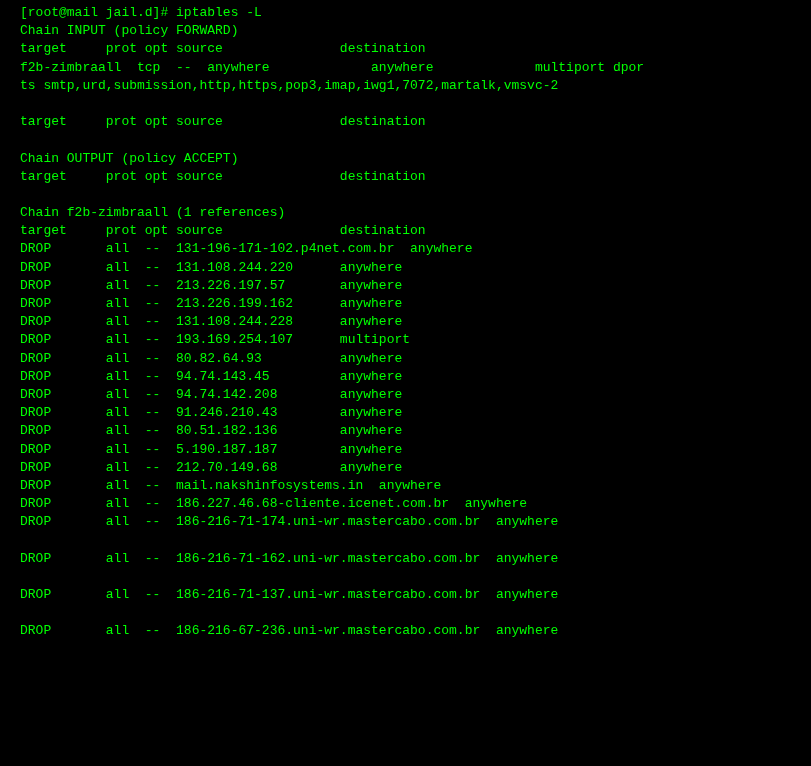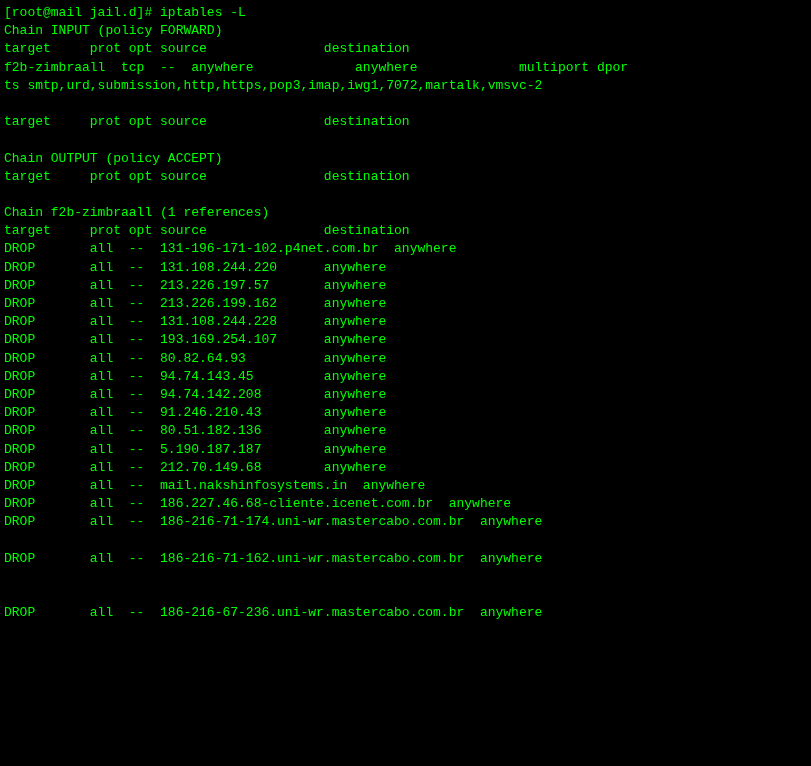--- a/index.html
+++ b/index.html
@@ -11,21 +11,21 @@
       background-color: #000000;
       font-family: 'Courier New', Courier, monospace;
       font-size: 13px;
       color: #00ff00;
       width: 811px;
       min-height: 766px;
       overflow-x: hidden;
     }
     .terminal {
       background-color: #000000;
-      padding: 4px 4px;
+      padding: 4px 20px;
       width: 793px;
       min-height: 766px;
     }
     .line {
       white-space: pre;
       line-height: 1.4;
       display: block;
     }
     .line-empty {
       display: block;
@@ -47,29 +47,30 @@
     <span class="line">Chain OUTPUT (policy ACCEPT)</span>
     <span class="line">target     prot opt source               destination</span>
     <span class="line-empty"></span>
     <span class="line">Chain f2b-zimbraall (1 references)</span>
     <span class="line">target     prot opt source               destination</span>
     <span class="line">DROP       all  --  131-196-171-102.p4net.com.br  anywhere</span>
     <span class="line">DROP       all  --  131.108.244.220      anywhere</span>
     <span class="line">DROP       all  --  213.226.197.57       anywhere</span>
     <span class="line">DROP       all  --  213.226.199.162      anywhere</span>
     <span class="line">DROP       all  --  131.108.244.228      anywhere</span>
-    <span class="line">DROP       all  --  193.169.254.107      anywhere</span>
+    <span class="line">DROP       all  --  193.169.254.107      multiport</span>
     <span class="line">DROP       all  --  80.82.64.93          anywhere</span>
     <span class="line">DROP       all  --  94.74.143.45         anywhere</span>
     <span class="line">DROP       all  --  94.74.142.208        anywhere</span>
     <span class="line">DROP       all  --  91.246.210.43        anywhere</span>
     <span class="line">DROP       all  --  80.51.182.136        anywhere</span>
     <span class="line">DROP       all  --  5.190.187.187        anywhere</span>
     <span class="line">DROP       all  --  212.70.149.68        anywhere</span>
     <span class="line">DROP       all  --  mail.nakshinfosystems.in  anywhere</span>
     <span class="line">DROP       all  --  186.227.46.68-cliente.icenet.com.br  anywhere</span>
     <span class="line">DROP       all  --  186-216-71-174.uni-wr.mastercabo.com.br  anywhere</span>
     <span class="line-empty"></span>
     <span class="line">DROP       all  --  186-216-71-162.uni-wr.mastercabo.com.br  anywhere</span>
     <span class="line-empty"></span>
+    <span class="line">DROP       all  --  186-216-71-137.uni-wr.mastercabo.com.br  anywhere</span>
     <span class="line-empty"></span>
     <span class="line">DROP       all  --  186-216-67-236.uni-wr.mastercabo.com.br  anywhere</span>
   </div>
 
 </body></html>

